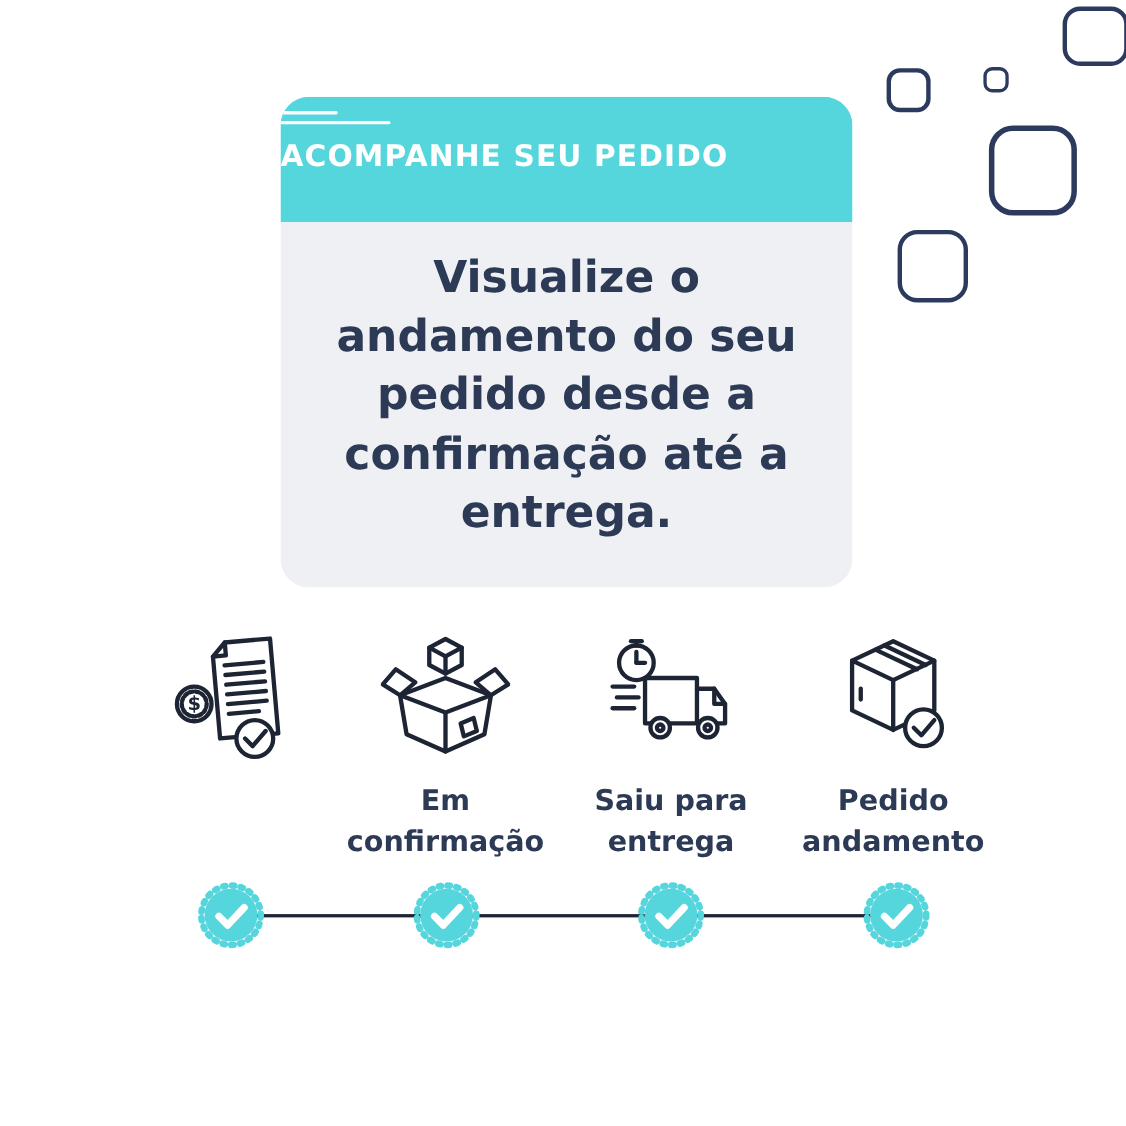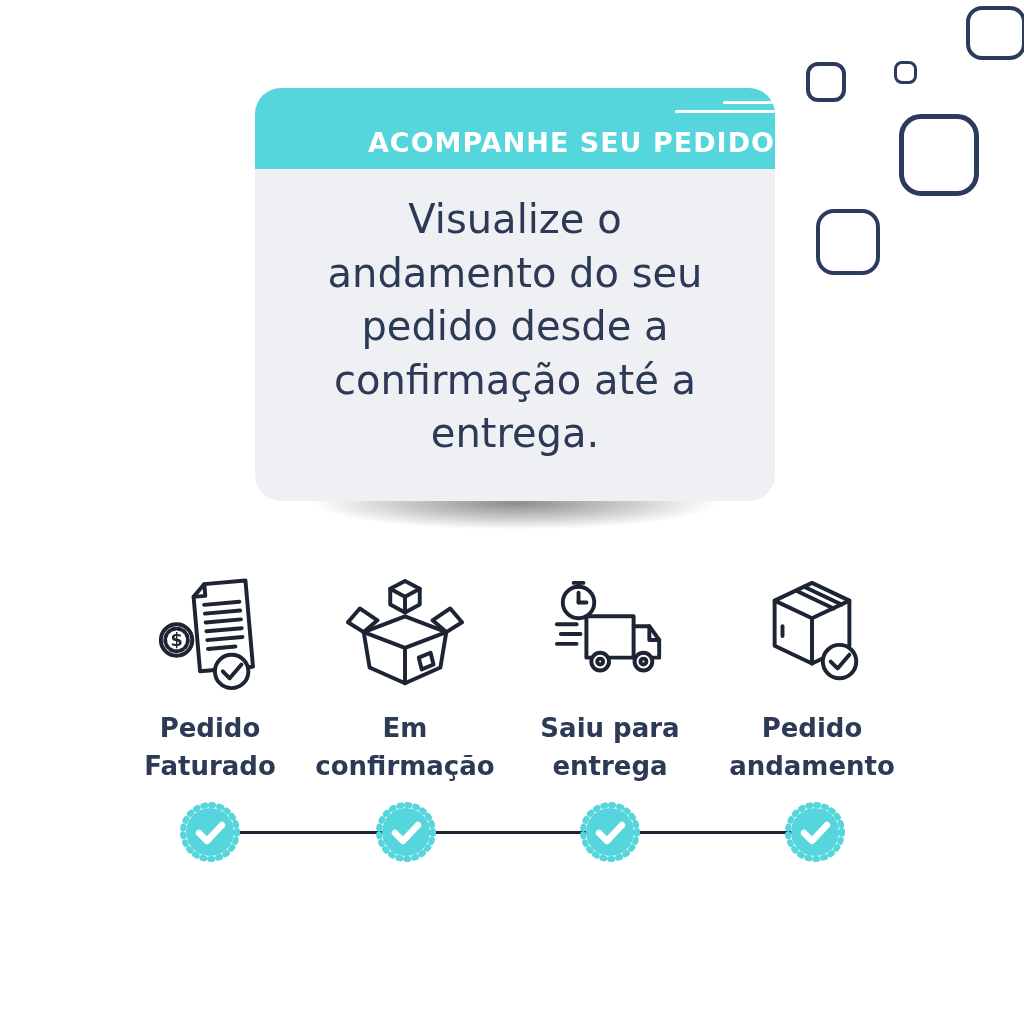--- a/index.html
+++ b/index.html
@@ -18,36 +18,36 @@
   .sq3 { left:894px; top:61px; width:23px; height:23px; border-radius:8px; border-width:3px; }
   .sq4 { left:899px; top:114px; width:80px; height:82px; border-radius:22px; border-width:5px; }
   .sq5 { left:816px; top:209px; width:64px; height:66px; border-radius:18px; }
 
   
   .card {
     position:absolute; left:255px; top:88px; width:520px;
     border-radius:26px; overflow:hidden; z-index:2;
   }
   .card-header {
-    background:#55d5dc; height:81px;
-    display:flex; flex-direction:column; align-items:flex-end;
+    background:#55d5dc; height:114px;
+    display:flex; flex-direction:column; align-items:flex-start;
     padding-top:13px;
   }
   .deco-line { background:#ffffff; height:3px; border-radius:2px; }
   .deco-line.short { width:52px; margin-bottom:6px; }
   .deco-line.long  { width:100px; }
   .card-title {
     color:#ffffff; font-weight:700; font-size:27px;
     letter-spacing:1px; margin-top:14px; white-space:nowrap;
   }
   .card-body {
     background:#eef0f4; padding:24px 34px 40px; text-align:center;
   }
   .card-text {
-    color:#2d3a56; font-size:40px; font-weight:400; line-height:1.34;
+    color:#2d3a56; font-size:40px; font-weight:700; line-height:1.34;
   }
   .card-shadow {
     position:absolute; left:235px; top:466px; width:560px; height:74px;
     background:radial-gradient(ellipse 50% 50% at 50% 50%,
                rgba(45,45,45,0.55) 0%, rgba(45,45,45,0.25) 40%, rgba(45,45,45,0) 72%);
     z-index:1;
   }
 
   
   .step {
@@ -119,21 +119,20 @@
         <path d="M56 54 H92"></path>
         <path d="M56 63 H92"></path>
         <path d="M56 72 H84"></path>
       </g>
       <circle class="fillw" cx="26" cy="64" r="16"></circle>
       <circle cx="26" cy="64" r="11.5" stroke-dasharray="3 2.5" stroke-width="2.5"></circle>
       <text x="26" y="70">$</text>
       <circle class="fillw" cx="82" cy="96" r="17"></circle>
       <path d="M73 96 L80 103 L92 89"></path>
     </svg>
-    <div class="step-label">Pedido Faturado</div>
   </div>
 
   <div class="step step-2">
     <svg class="step-icon" viewBox="0 0 120 120">
       <path d="M60 4 L75 12 L60 20 L45 12 Z"></path>
       <path d="M45 12 V28 L60 36 L75 28 V12"></path>
       <path d="M60 20 V36"></path>
       <path d="M60 40 L102 56 L60 72 L18 56 Z"></path>
       <path d="M18 56 L2 46 L14 32 L32 44 Z"></path>
       <path d="M102 56 L118 46 L106 32 L88 44 Z"></path>

